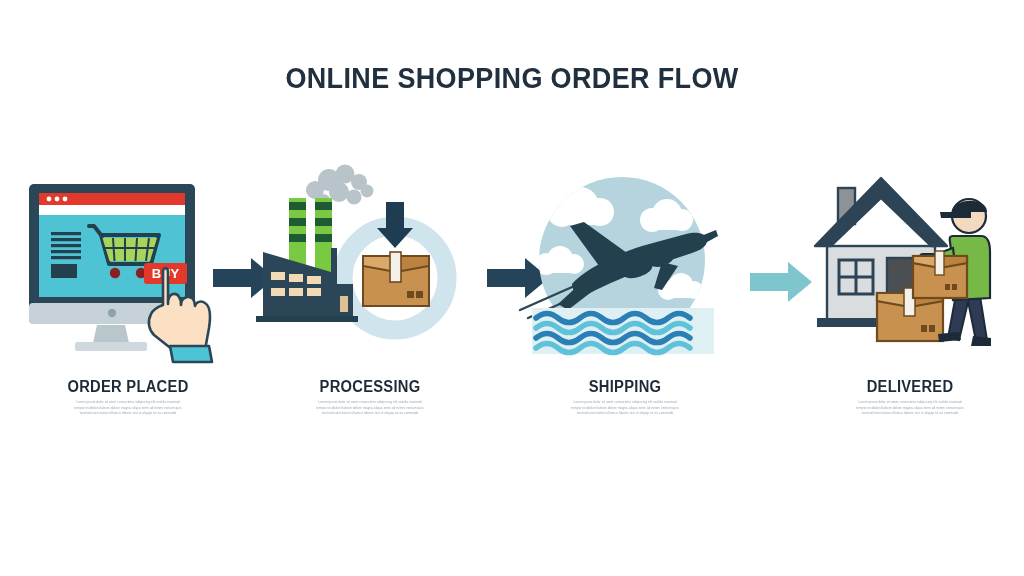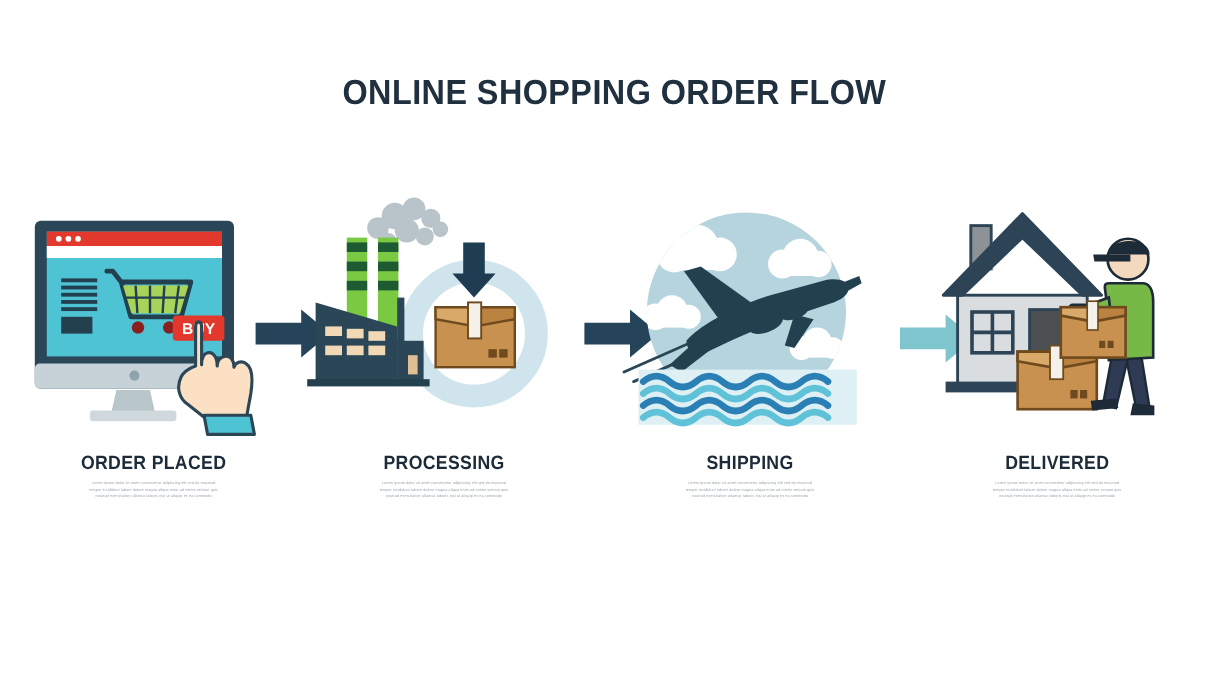--- a/index.html
+++ b/index.html
@@ -74,21 +74,21 @@
     letter-spacing: 0.1px;
     padding: 0 58px;
     box-sizing: border-box;
     filter: blur(0.35px);
     user-select: none;
   }
 
   #stage-1 { left: 13px; }
   #stage-2 { left: 255px; }
   #stage-3 { left: 510px; }
-  #stage-4 { left: 766px; }
+  #stage-4 { left: 795px; }
 
   
   .arrow {
     position: absolute;
     width: 62px;
     height: 40px;
   }
   #arrow-1 { left: 213px; top: 258px; }
   #arrow-2 { left: 487px; top: 258px; }
   #arrow-3 { left: 750px; top: 262px; }

